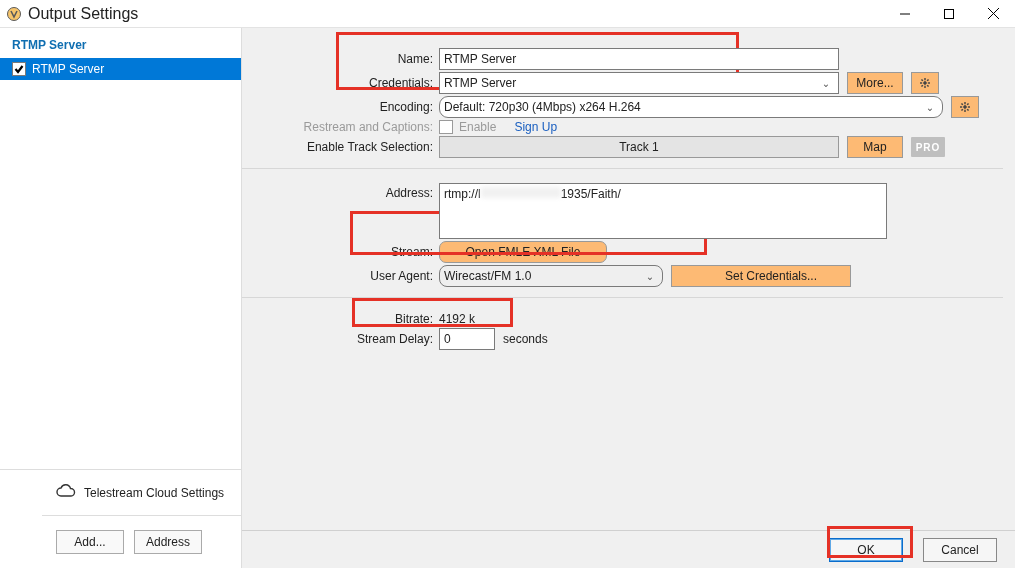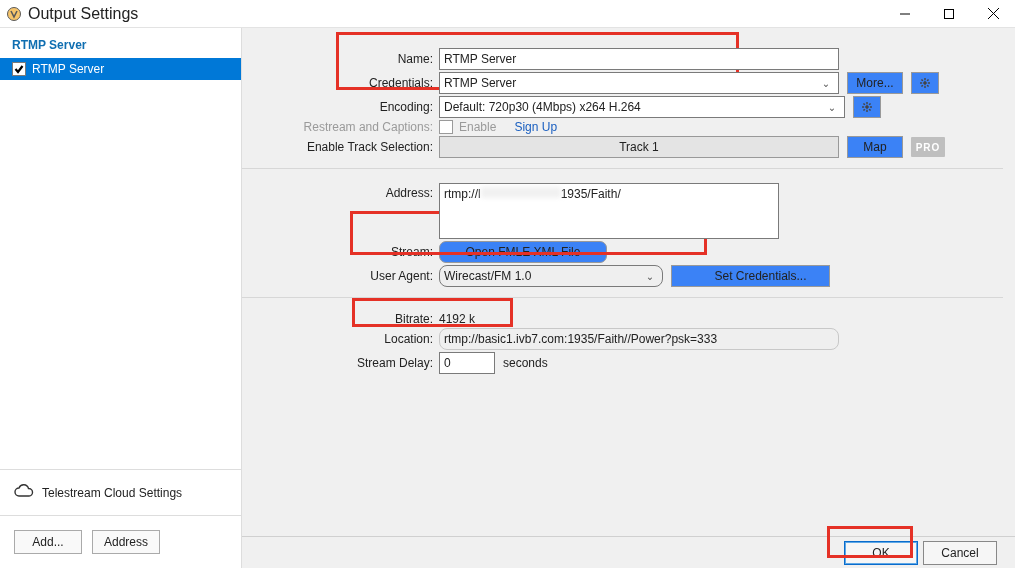--- a/index.html
+++ b/index.html
@@ -74,20 +74,21 @@
     background:#fff;
     border:1px solid #7a7a7a;
     display:flex;align-items:center;justify-content:center;
     margin-right:6px;
   }
   .side-item .check svg { stroke:#000; stroke-width:2.2; fill:none; }
   .side-item .label { font-size:12px; }
 
   .sidebar-bottom {
     border-top:1px solid #ddd;
+    padding-left:42px;
   }
   .cloud-row {
     height:46px;
     display:flex;align-items:center;
     padding:0 14px;
     border-bottom:1px solid #ddd;
     gap:8px;
     font-size:12px;
   }
   .cloud-row svg { stroke:#333; fill:none; stroke-width:1.4; }
@@ -146,21 +147,21 @@
   .textarea { align-items:flex-start; padding-top:3px; }
   .combobox.grey { background:#efefef;border-radius:8px; }
   .combobox .combo-value { flex:1; }
   .combobox .chev {
     width:16px; text-align:center; font-size:10px; color:#555;
     margin-left:4px;
   }
   .combobox { display:flex; }
   .tool-btn {
     height:22px;
-    background:#3b82f6;
+    background:#fdba74;
     border:1px solid #999;
     display:flex;align-items:center;justify-content:center;
     font-size:12px;
     padding:0 8px;
   }
   .pro-badge {
     height:20px; width:34px;
     background:#bfbfbf;
     color:#fff;
     border-radius:1px;
@@ -170,24 +171,24 @@
   .checkbox {
     width:14px;height:14px;border:1px solid #9a9a9a;background:#fff;
   }
   .link { color:#1a5fc0; }
   hr.sep {
     border:none;border-top:1px solid #d7d7d7;
     margin:10px 0 14px 0;
   }
   .red-box { position:absolute; border:3px solid #e53126; pointer-events:none; }
   .footer {
-    height:32px;
+    height:38px;
     border-top:1px solid #d0d0d0;
     display:flex;align-items:center;justify-content:flex-end;
-    padding:8px 18px; gap:5px;
+    padding:8px 18px; gap:20px;
   }
   .footer-btn {
     width:74px;height:24px;
     background:#f6f6f6;
     border:1px solid #888;
     display:flex;align-items:center;justify-content:center;
     font-size:12px;
   }
   .footer-btn.primary { border:1px solid #0a6ccc; box-shadow: inset 0 0 0 1px #5fa8e6; }
   .gear svg { stroke:#444; fill:#444; }
@@ -297,21 +298,21 @@
                   <line x1="4" y1="10" x2="2" y2="12"></line>
                 </g>
               </svg>
           </div>
         </div>
       </div>
 
       <div class="row">
         <div class="label-col">Encoding:</div>
         <div class="field-col">
-          <div class="combobox" style="width:406px;">
+          <div class="combobox" style="width:504px;border-radius:9px;">
             <span class="combo-value">Default: 720p30 (4Mbps) x264 H.264</span>
             <span class="chev">⌄</span>
           </div>
           <div class="tool-btn gear" style="width:28px;">
             <svg width="14" height="14" viewBox="0 0 14 14">
                 <circle cx="7" cy="7" r="2" fill="#444"></circle>
                 <g stroke="#444" stroke-width="2">
                   <line x1="7" y1="0" x2="7" y2="3"></line>
                   <line x1="7" y1="11" x2="7" y2="14"></line>
                   <line x1="0" y1="7" x2="3" y2="7"></line>
@@ -343,21 +344,21 @@
           <div class="tool-btn" style="width:56px;">Map</div>
           <div class="pro-badge">PRO</div>
         </div>
       </div>
 
       <hr class="sep">
 
       <div class="row" style="align-items:flex-start;">
         <div class="label-col" style="padding-top:3px;">Address:</div>
         <div class="field-col">
-          <div class="textarea" style="width:340px;height:56px;resize:none;">
+          <div class="textarea" style="width:448px;height:56px;resize:none;">
             <span>rtmp://l</span>
               <span class="addr-blur"></span>
               <span>1935/Faith/</span>
           </div>
         </div>
       </div>
 
       <div class="row">
         <div class="label-col">Stream:</div>
         <div class="field-col">
@@ -365,41 +366,33 @@
         </div>
       </div>
 
       <div class="row">
         <div class="label-col">User Agent:</div>
         <div class="field-col">
           <div class="combobox grey" style="width:224px;">
             <span class="combo-value">Wirecast/FM 1.0</span>
             <span class="chev">⌄</span>
           </div>
-          <div class="tool-btn" style="width:159px;padding-left:28px;">Set Credentials...</div>
+          <div class="tool-btn" style="width:180px;padding-left:28px;">Set Credentials...</div>
         </div>
       </div>
 
       <hr class="sep">
 
       <div class="row">
         <div class="label-col">Bitrate:</div>
         <div class="field-col">
           <span>4192 k</span>
         </div>
       </div>
 
-      <div class="row">
-        <div class="label-col">Location:</div>
-        <div class="field-col">
-          <div class="combobox grey" style="width:400px;border-color:#c8c8c8;">
-            <span class="combo-value">rtmp://basic1.ivb7.com:1935/Faith//Power?psk=333</span>
-          </div>
-        </div>
-      </div>
 
       <div class="row">
         <div class="label-col">Stream Delay:</div>
         <div class="field-col">
           <div class="textbox" style="width:56px;">0</div>
           <span>seconds</span>
         </div>
       </div>
 
     </div>

